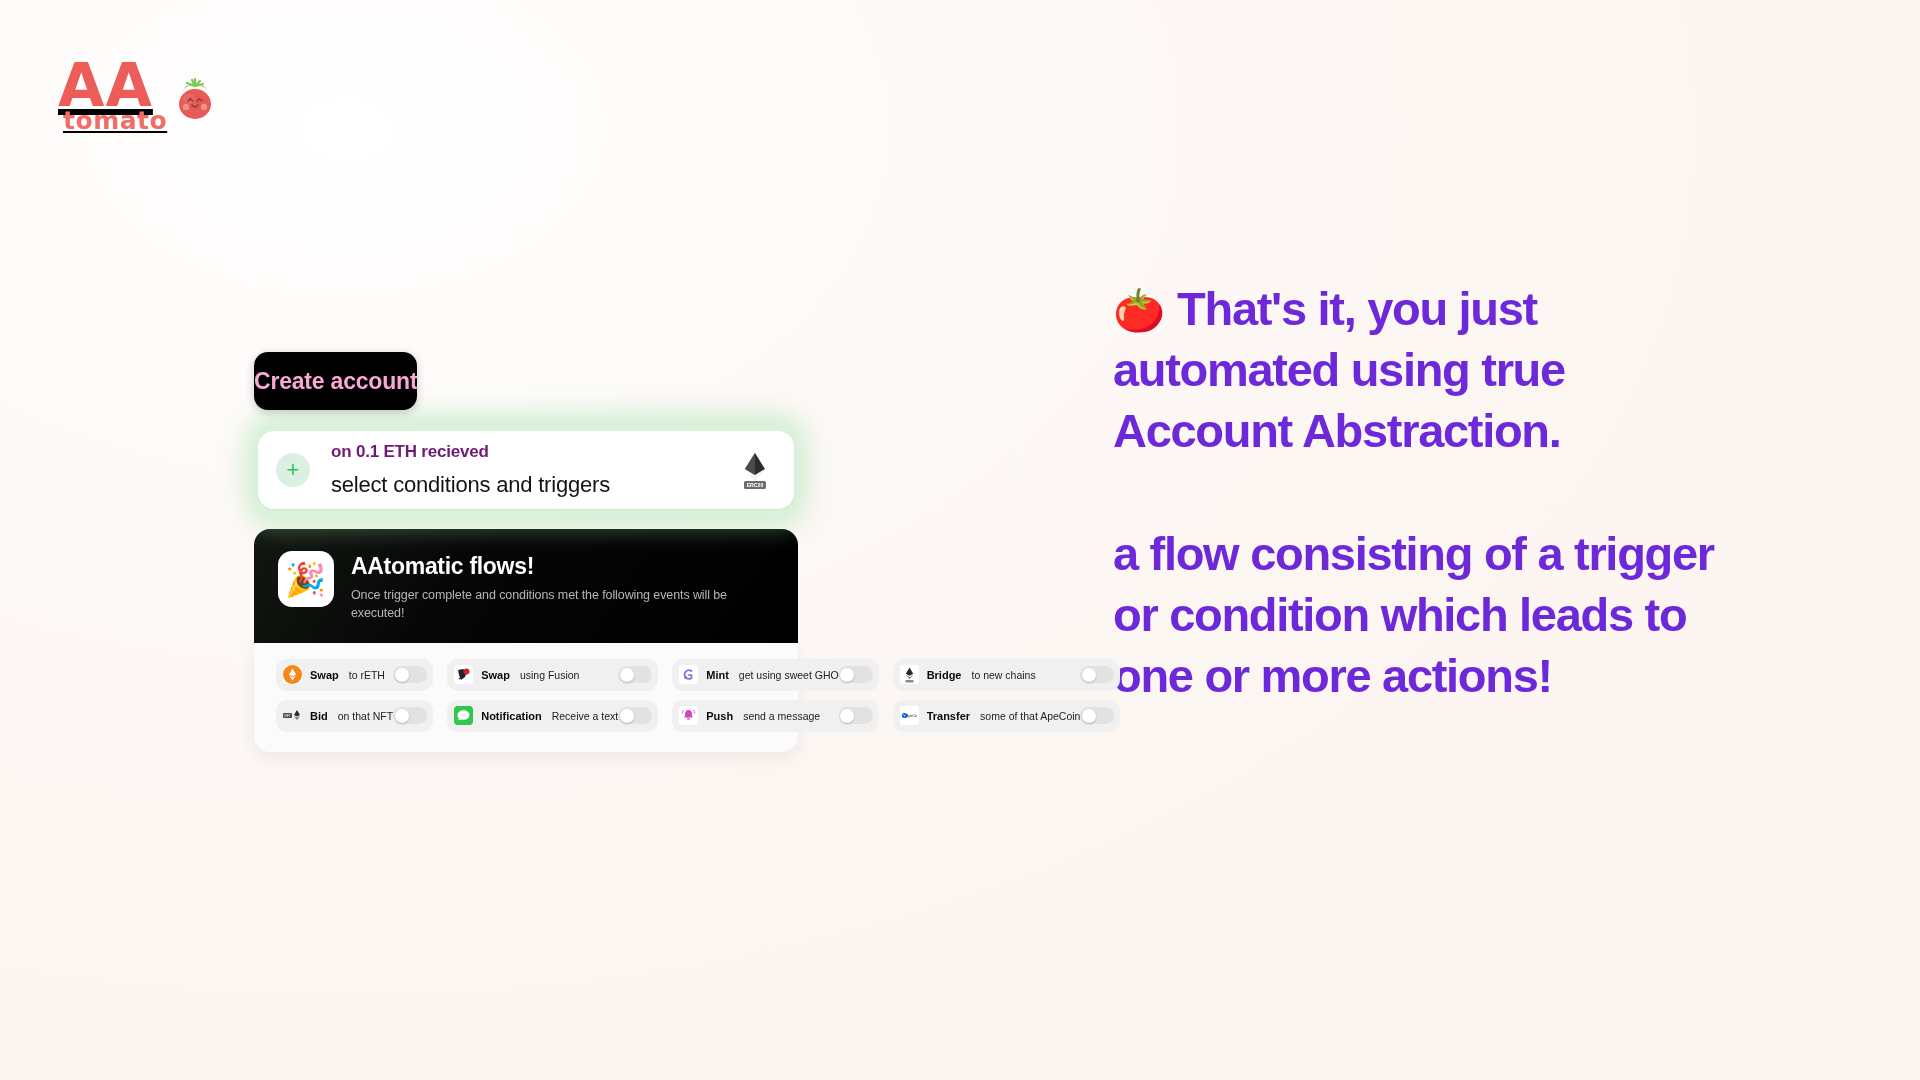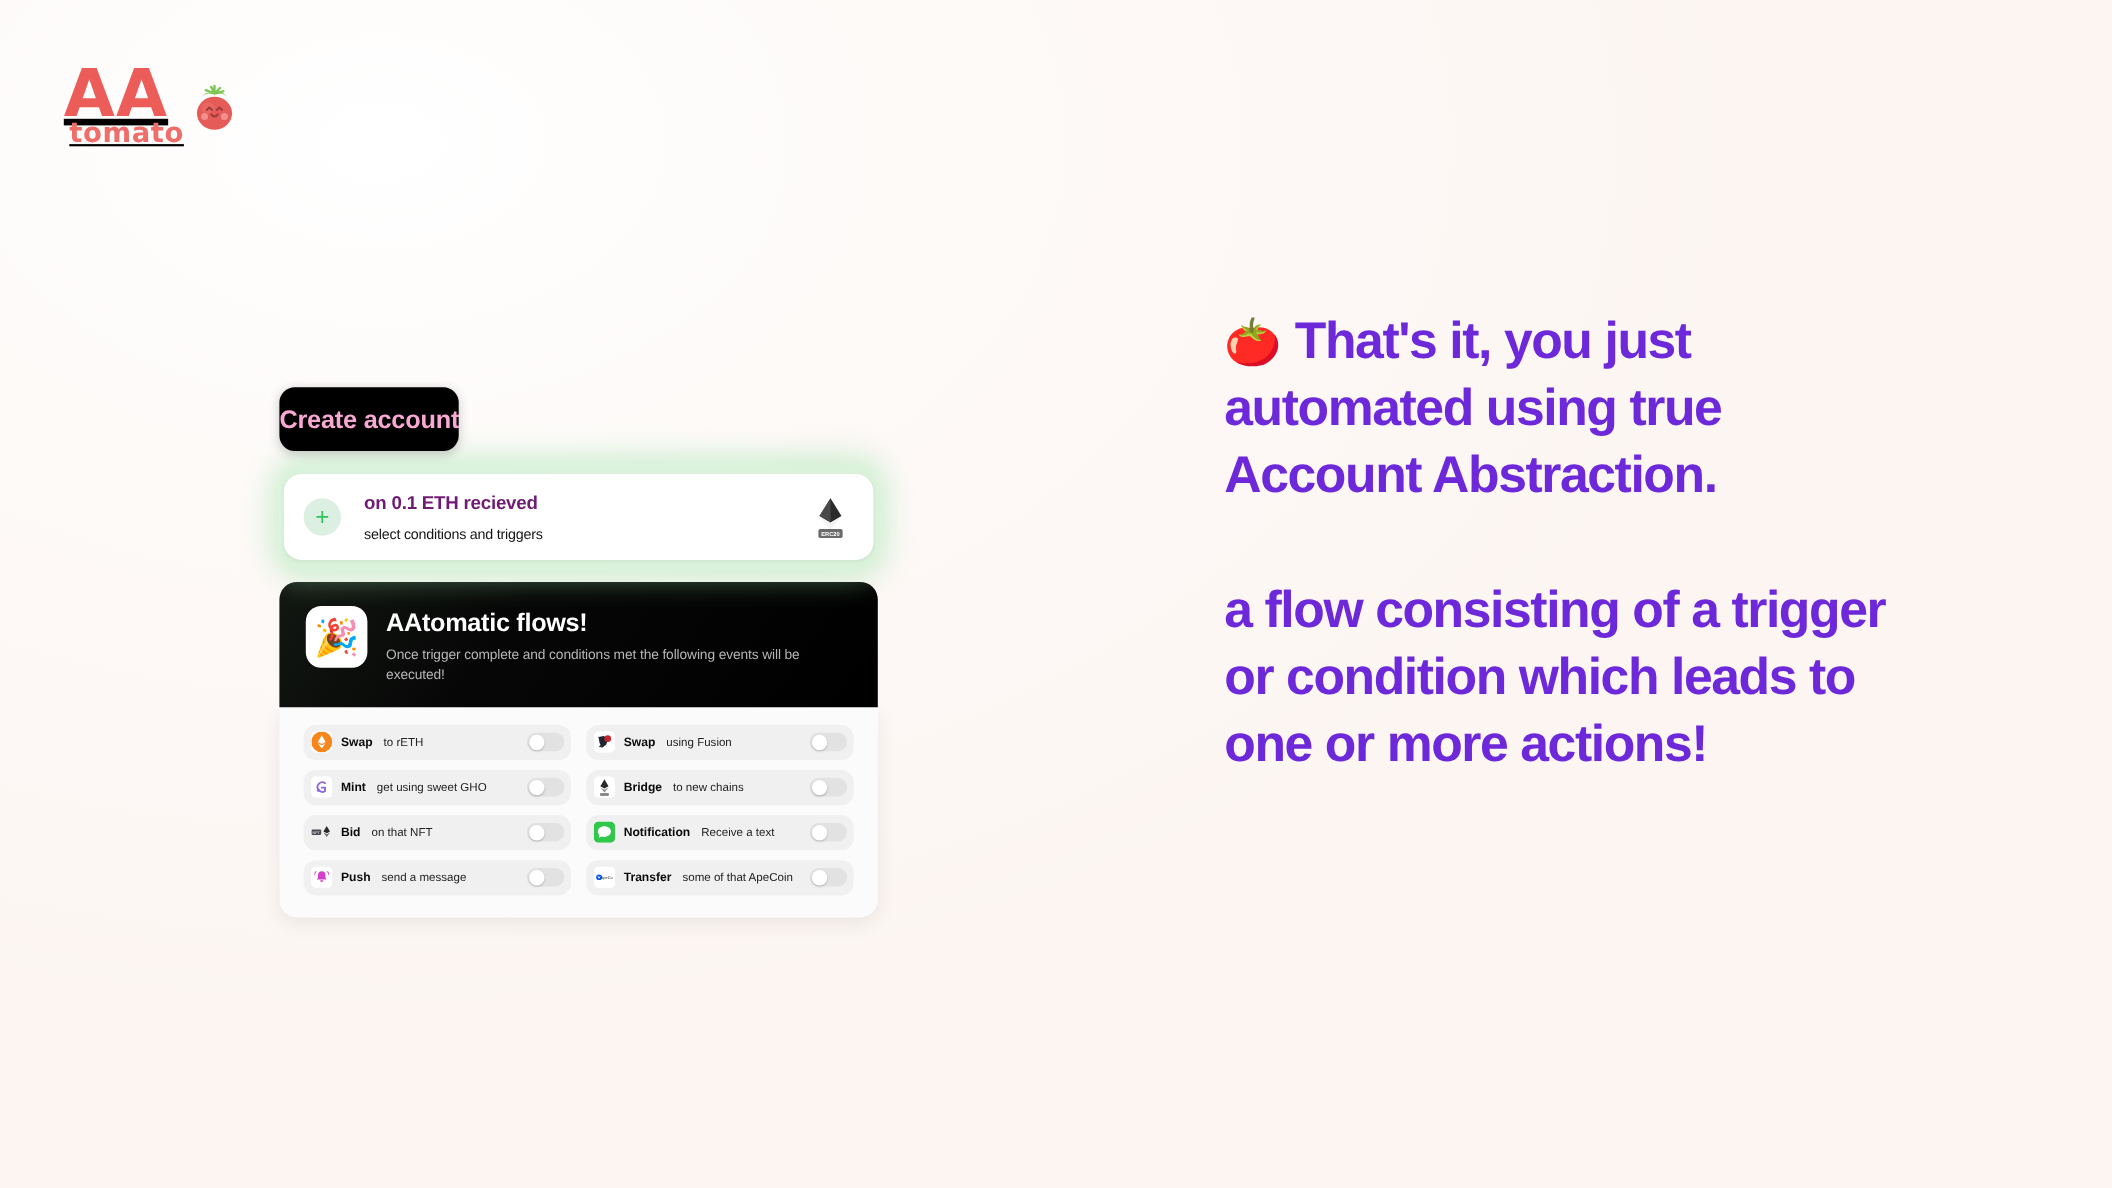--- a/index.html
+++ b/index.html
@@ -95,21 +95,21 @@
     font-size: 22px; font-weight: 400;
     line-height: 1;
     cursor: pointer;
   }
   #trigger-text { margin-left: 21px; flex: 1 1 auto; }
   #trigger-title {
     font-size: 17px; font-weight: 700; color: #701a75;
     letter-spacing: -0.2px;
   }
   #trigger-subtitle {
-    font-size: 13px; font-weight: 400; color: #141414;
+    font-size: 22px; font-weight: 400; color: #141414;
     margin-top: 10px; letter-spacing: -0.2px;
   }
   #trigger-token-icon {
     width: 34px; height: 38px; flex: 0 0 34px;
     position: relative;
   }
 
   
   #flows-panel {
     margin-top: 10px;
@@ -135,21 +135,21 @@
     margin-top: 7px; max-width: 395px;
     letter-spacing: -0.1px;
   }
 
   
   #actions-panel {
     background: #fbfbfb;
     border-radius: 0 0 16px 16px;
     padding: 16px 22px 20px 22px;
     display: grid;
-    grid-template-columns: 1fr 1fr;
+    grid-template-columns: 1fr 1fr 1fr 1fr;
     gap: 9px 14px;
     box-shadow: 0 6px 18px rgba(0,0,0,0.07);
     position: relative; z-index: 2;
   }
   .action-row {
     background: #f0f0f0;
     border-radius: 11px;
     height: 32px;
     display: flex; align-items: center;
     padding: 0 6px 0 7px;

